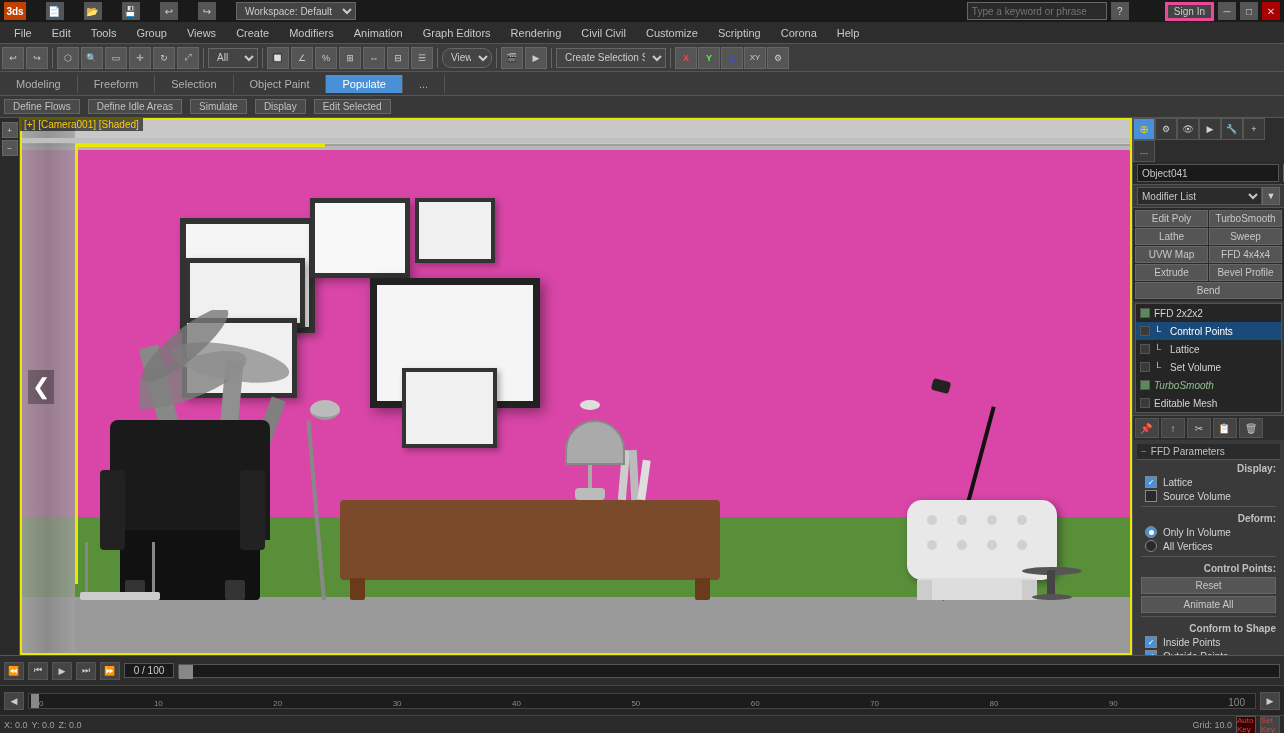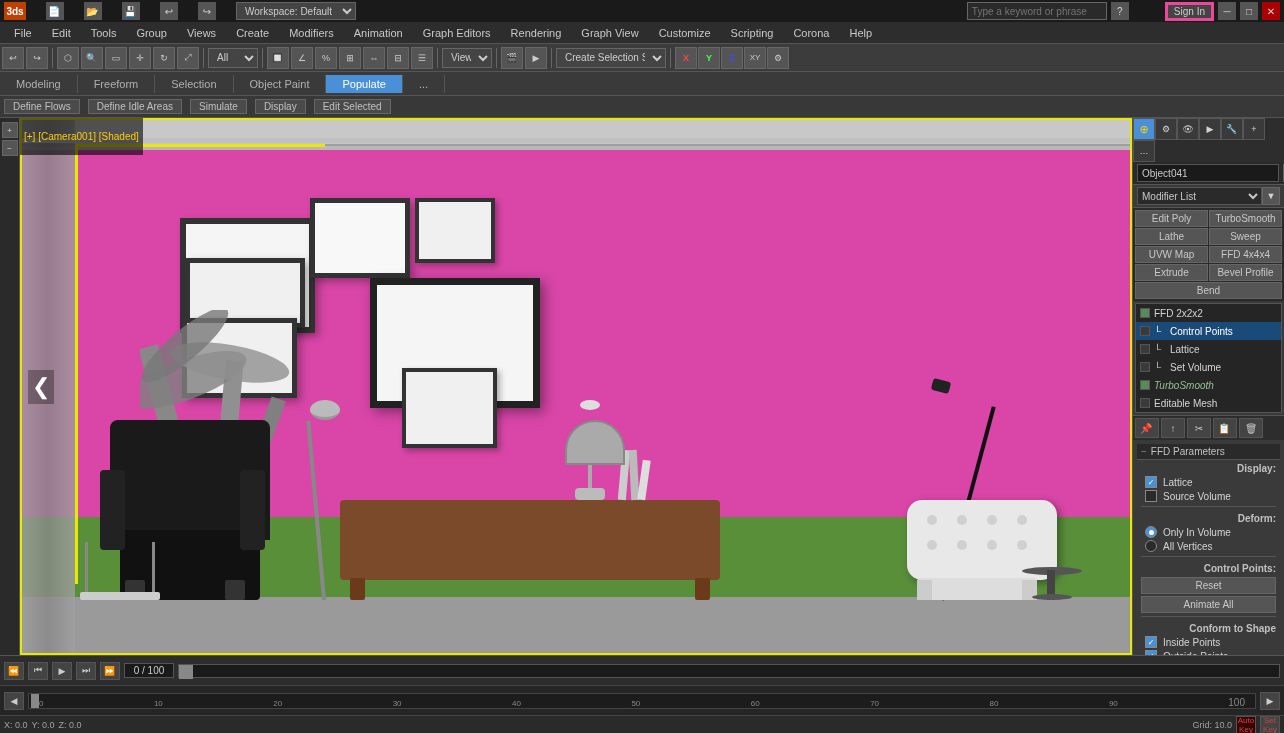--- a/index.html
+++ b/index.html
@@ -114,21 +114,21 @@
       position: relative;
       background: #1a1a1a;
       overflow: hidden;
     }
     .viewport-header {
       position: absolute;
       top: 0; left: 0;
       background: rgba(0,0,0,0.6);
       color: #ffcc00;
       font-size: 10px;
-      padding: 13px 4px;
+      padding: 1px 4px;
       z-index: 10;
     }
     .viewport-canvas {
       width: 100%;
       height: 100%;
       position: relative;
       overflow: hidden;
     }
 
     
@@ -392,21 +392,20 @@
     .status-bar {
       height: 18px;
       background: #2a2a2a;
       border-top: 1px solid #444;
       display: flex;
       align-items: center;
       padding: 0 4px;
       font-size: 9px;
       color: #a0a0a0;
       gap: 4px;
-      text-align: center;
     }
 
     
     .viewport-border {
       position: absolute;
       top: 0; left: 0; right: 0; bottom: 0;
       border: 2px solid #e8e800;
       pointer-events: none;
       z-index: 5;
     }
@@ -475,21 +474,21 @@
   <div class="menu-item">File</div>
   <div class="menu-item">Edit</div>
   <div class="menu-item">Tools</div>
   <div class="menu-item">Group</div>
   <div class="menu-item">Views</div>
   <div class="menu-item">Create</div>
   <div class="menu-item">Modifiers</div>
   <div class="menu-item">Animation</div>
   <div class="menu-item">Graph Editors</div>
   <div class="menu-item">Rendering</div>
-  <div class="menu-item">Graph View</div>
+  <div class="menu-item">Civil Civil</div>
   <div class="menu-item">Customize</div>
   <div class="menu-item">Scripting</div>
   <div class="menu-item">Corona</div>
   <div class="menu-item">Help</div>
 </div>
 
 <div class="toolbar1">
   <div class="tool-btn">↩</div>
   <div class="tool-btn">↪</div>
   <div class="tool-sep"></div>
@@ -505,21 +504,21 @@
   </select>
   <div class="tool-sep"></div>
   <div class="tool-btn">🔲</div>
   <div class="tool-btn">∠</div>
   <div class="tool-btn">%</div>
   <div class="tool-btn">⊞</div>
   <div class="tool-btn">⇔</div>
   <div class="tool-btn">⊟</div>
   <div class="tool-btn">☰</div>
   <div class="tool-sep"></div>
-  <select class="tool-select" style="width:50px;">
+  <select class="tool-select" style="width:50px;border-radius:9px;">
     <option>View</option>
   </select>
   <div class="tool-sep"></div>
   <div class="tool-btn">🎬</div>
   <div class="tool-btn">▶</div>
   <div class="tool-sep"></div>
   <select class="tool-select" style="width:110px;">
     <option>Create Selection Set</option>
   </select>
   <div class="tool-sep"></div>

